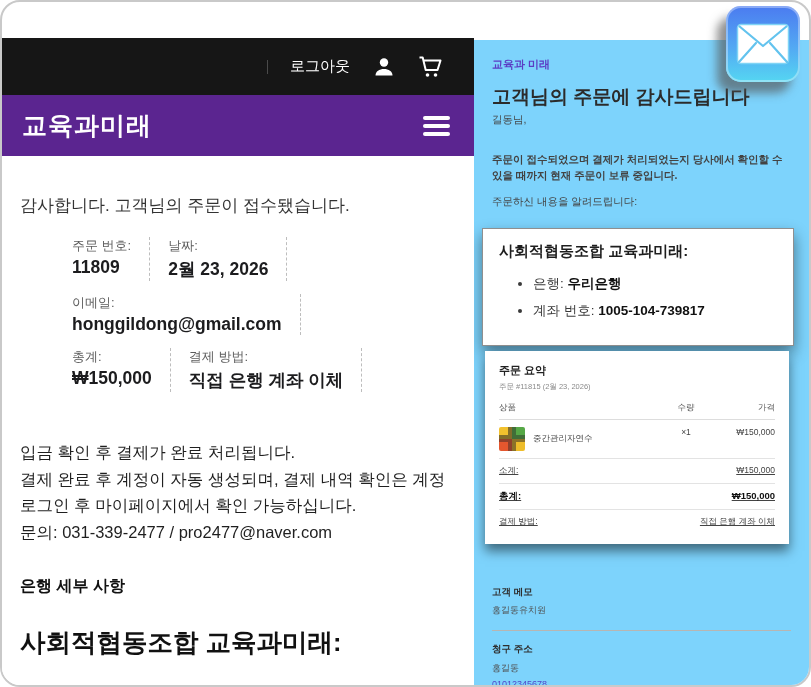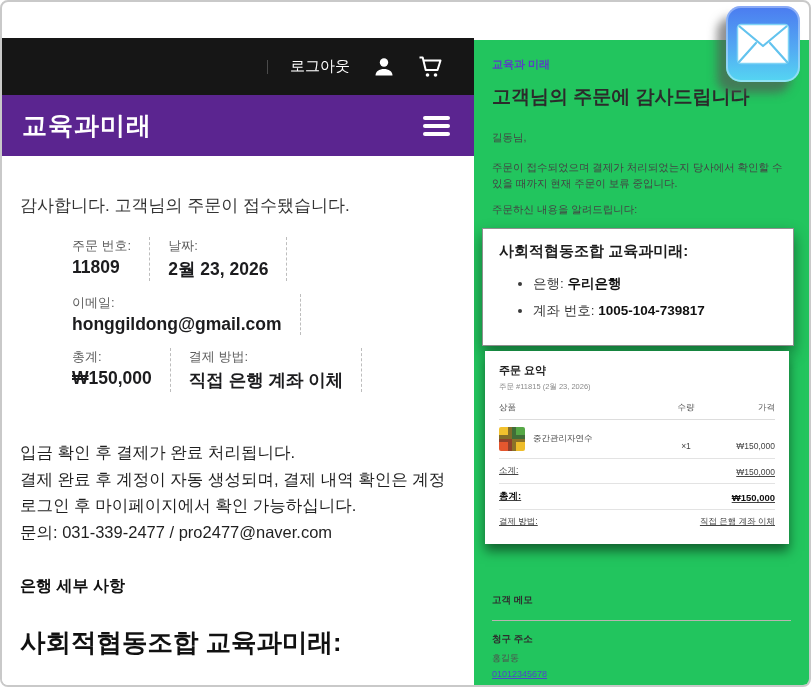--- a/index.html
+++ b/index.html
@@ -1,19 +1,19 @@
 <!DOCTYPE html>
 <html><head>
 <meta charset="utf-8">
 <style>
   * { margin:0; padding:0; box-sizing:border-box; }
   body { background:#fff; font-family:"Liberation Sans","DejaVu Sans",sans-serif; }
   #stage {
     position:relative; width:811px; height:687px; background:#fff;
-    border:2px solid #c9c9c9; border-radius:8px; overflow:hidden;
+    border:2px solid #c9c9c9; border-radius:20px; overflow:hidden;
   }
   
   .left-panel { position:absolute; left:0; top:36px; width:472px; height:647px; background:#fff; }
   .topbar {
     height:57px; background:#161616; display:flex; align-items:center;
     justify-content:flex-end; gap:22px; padding-right:30px;
   }
   .topbar .sep { width:1px; height:14px; background:#4a4a4a; }
   .logout { color:#fff; font-size:15px; text-decoration:none; cursor:pointer; }
   .icon-btn { display:inline-flex; align-items:center; cursor:pointer; }
@@ -33,47 +33,47 @@
     border-right:1px dashed #bdbdbd;
   }
   .m-label { display:block; font-size:13px; color:#5c5c5c; margin-bottom:2px; }
   .m-value { display:block; font-size:17.5px; font-weight:bold; color:#1c1c1e; }
   .note-block { margin-top:34px; font-size:16.5px; line-height:1.62; color:#1f1f1f; }
   .bank-heading { margin-top:30px; font-size:16px; font-weight:bold; color:#111; }
   .coop-heading { margin-top:28px; font-size:25.5px; font-weight:bold; color:#111; }
   
   .email-panel {
     position:absolute; left:472px; top:38px; width:335px; height:645px;
-    background:#22c55e; padding:14px 18px 0 18px; overflow:hidden;
+    background:#7dd3fc; padding:14px 18px 0 18px; overflow:hidden;
   }
   .e-brand { display:inline-block; color:#5b3dc4; font-size:11px; font-weight:bold; cursor:pointer; text-decoration:none; }
   .e-title { margin-top:12px; font-size:19px; font-weight:bold; color:#2b2b2b; }
   .e-body { font-size:10.5px; line-height:1.5; color:#434343; }
-  .e-greeting { margin-top:20px; }
-  .e-p1 { margin-top:14px; }
+  .e-greeting { margin-top:2px; }
+  .e-p1 { margin-top:24px;font-weight:bold; }
   .e-p2 { margin-top:11px; }
   .e-note1 { margin-top:17px; }
   .e-note2 { margin-top:1px; }
   .callout {
     position:absolute; left:8px; right:15px; top:188px;
     background:#fff; border:1px solid #8f8f8f; padding:13px 16px 16px 16px;
     box-shadow:0 7px 14px rgba(0,0,0,0.45);
   }
   .callout h4 { font-size:15px; font-weight:bold; color:#1e1e1e; }
   .callout ul { margin:14px 0 0 34px; }
   .callout li { font-size:13.5px; color:#3a3a3a; margin-bottom:9px; }
   .c-value { font-weight:bold; color:#111; }
   .summary-card {
     position:absolute; left:11px; right:20px; top:311px;
     background:#fff; padding:12px 14px 10px 14px;
     box-shadow:0 7px 11px rgba(0,0,0,0.5);
   }
   .summary-card h4 { font-size:11px; font-weight:bold; color:#222; }
   .sum-sub { margin-top:4px; font-size:7.5px; color:#8a8a8a; }
-  .s-row { display:flex; align-items:flex-end; font-size:8.5px; color:#444; }
+  .s-row { display:flex; align-items:flex-start; font-size:8.5px; color:#444; }
   .s-head { margin-top:10px; padding-bottom:5px; border-bottom:1px solid #ddd; color:#555; }
   .s-prod { flex:1; display:flex; align-items:center; gap:8px; }
   .s-qty { width:50px; text-align:center; }
   .s-price { width:64px; text-align:right; }
   .s-item { padding:7px 0; }
   .thumb { width:26px; height:24px; display:grid; grid-template-columns:1fr 1fr; grid-template-rows:1fr 1fr; border-radius:2px; overflow:hidden; flex:0 0 26px; }
   .thumb i { display:block; }
   .q1 { background:#f2c12e; box-shadow:inset -4px -4px 0 rgba(40,40,40,0.55); }
   .q2 { background:#56a846; box-shadow:inset 4px -4px 0 rgba(40,40,40,0.45); }
   .q3 { background:#e4572e; box-shadow:inset -4px 3px 0 rgba(40,40,40,0.45); }
@@ -223,20 +223,21 @@
         <span>₩150,000</span>
       </div>
       <div class="s-row s-foot">
         <span>결제 방법:</span>
         <span>직접 은행 계좌 이체</span>
       </div>
     </div>
 
     <div class="memo-sec">
       <h5 class="e-h5">고객 메모</h5>
+      <p class="e-small">홍길동유치원</p>
     </div>
 
     <hr class="e-divider">
 
     <div class="billing-sec">
       <h5 class="e-h5">청구 주소</h5>
       <p class="e-small">홍길동</p>
       <a class="e-link">01012345678</a>
 
     </div>

